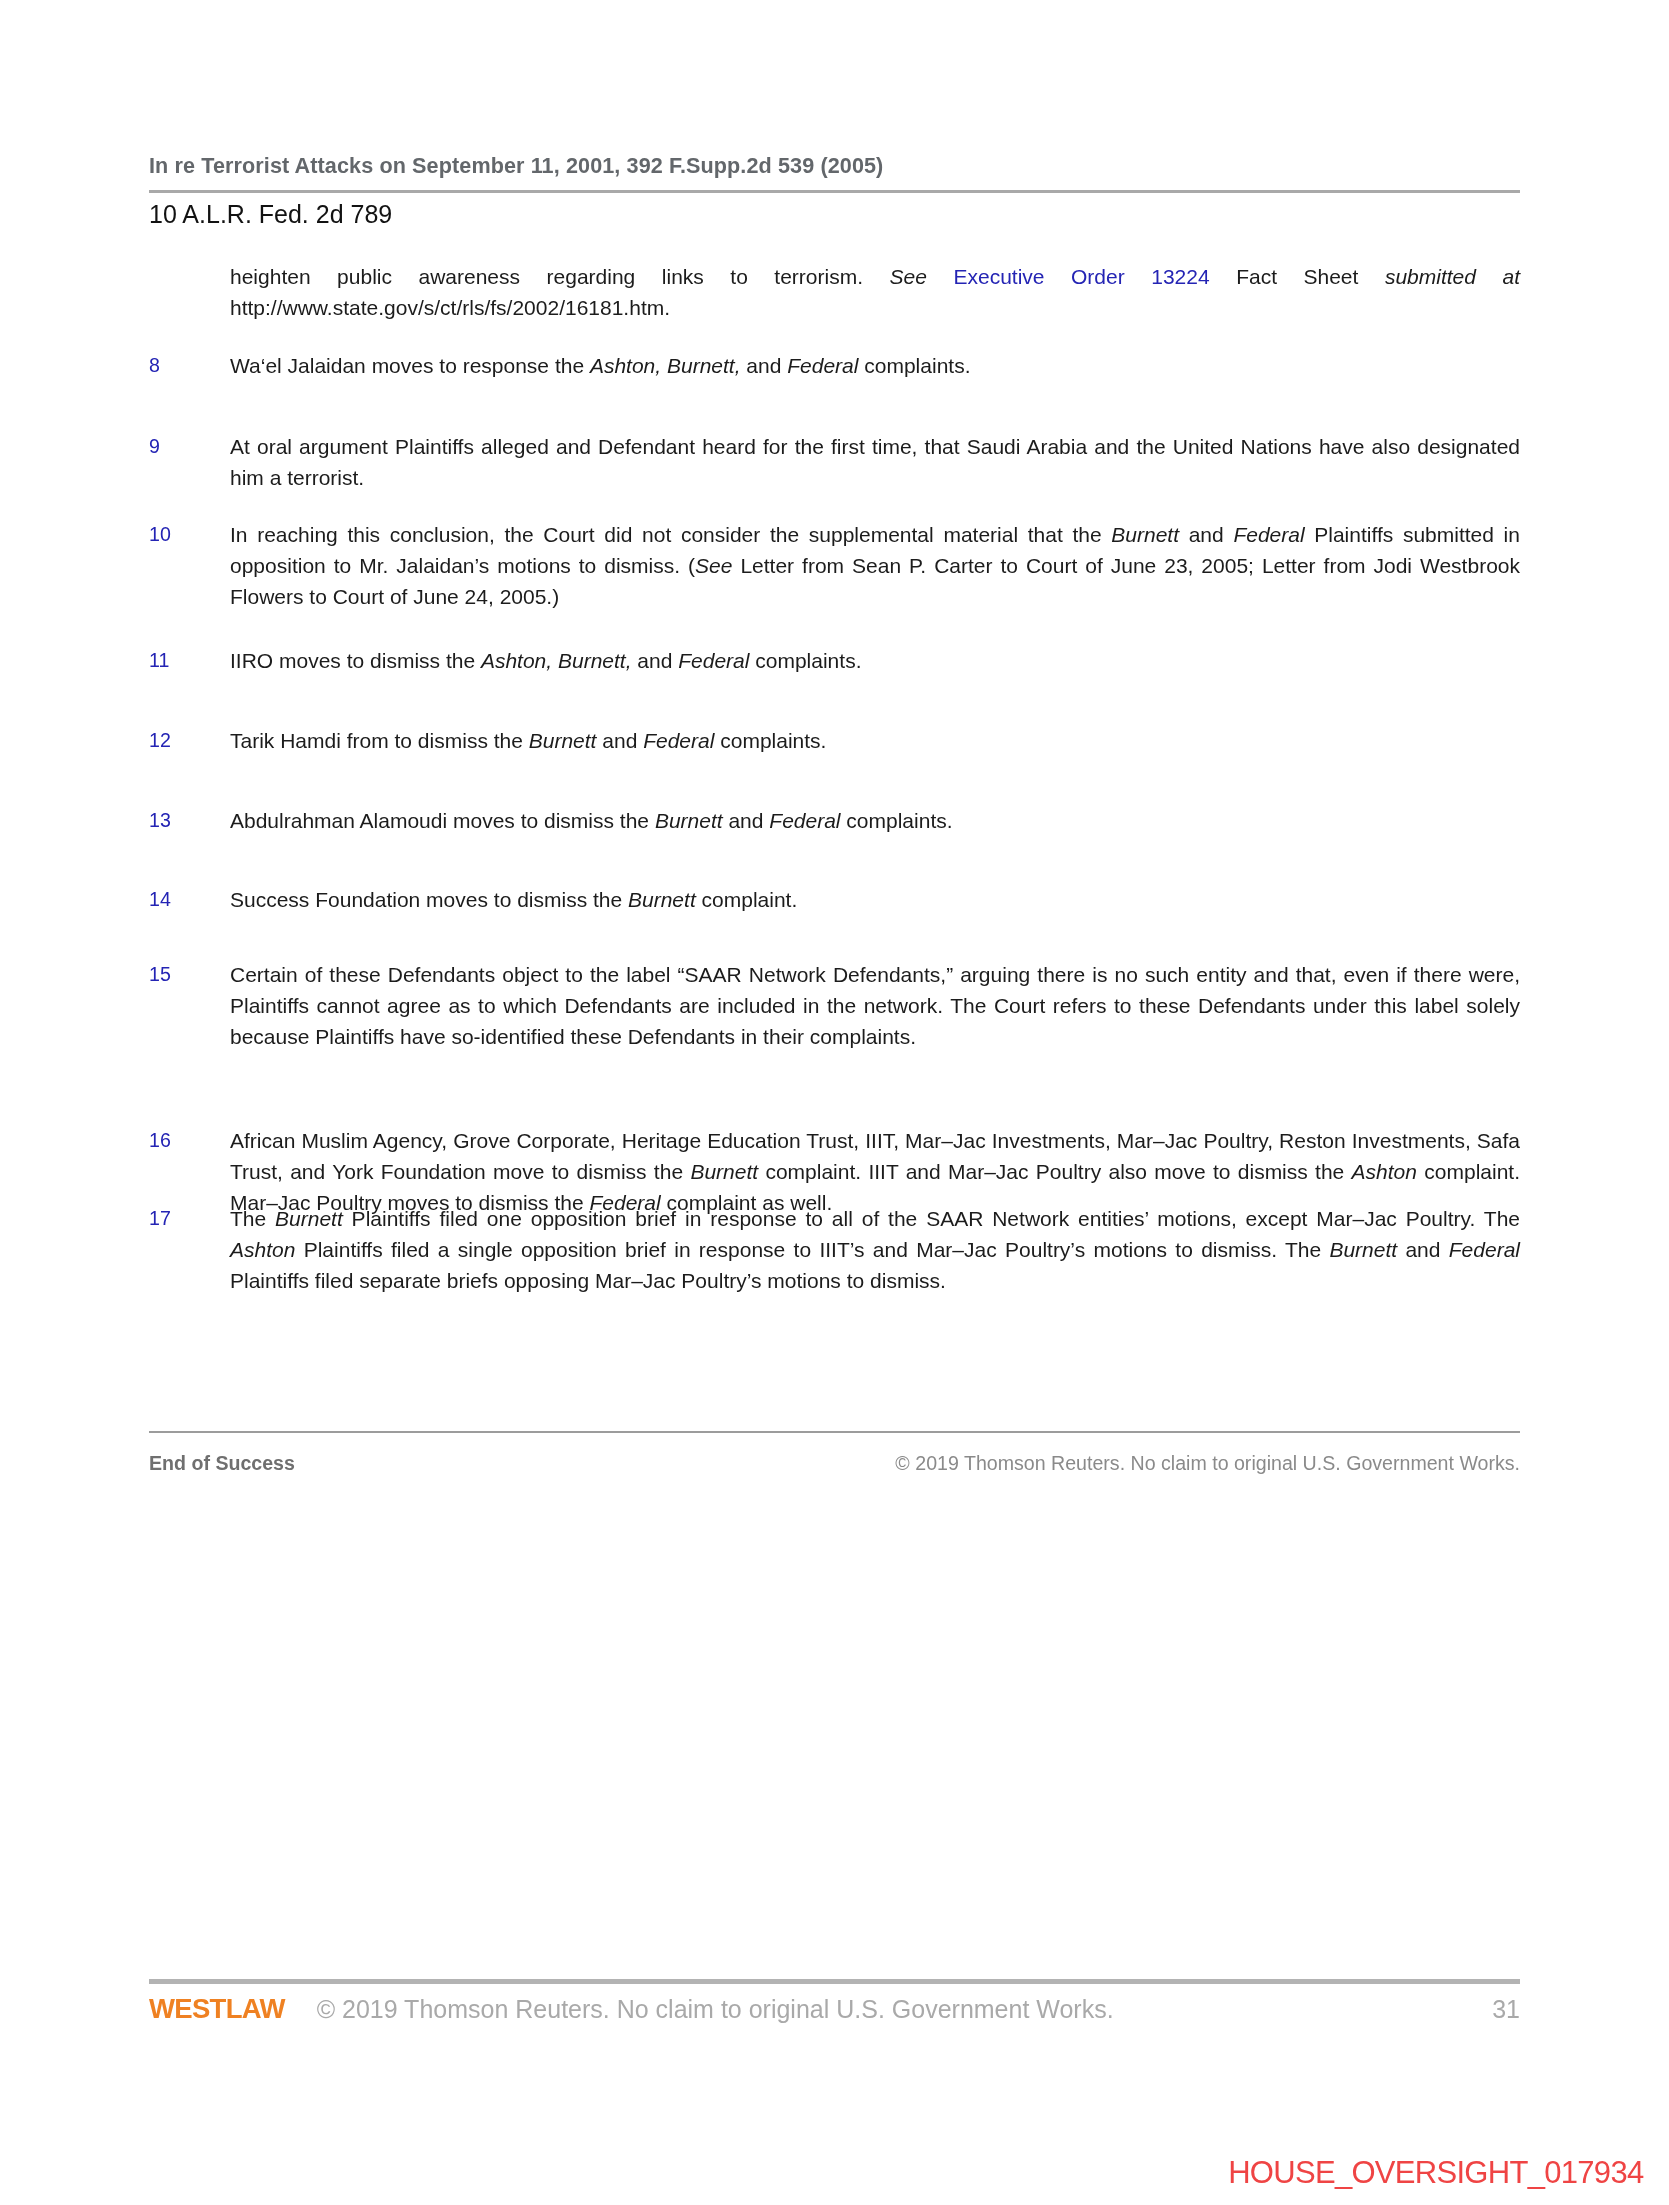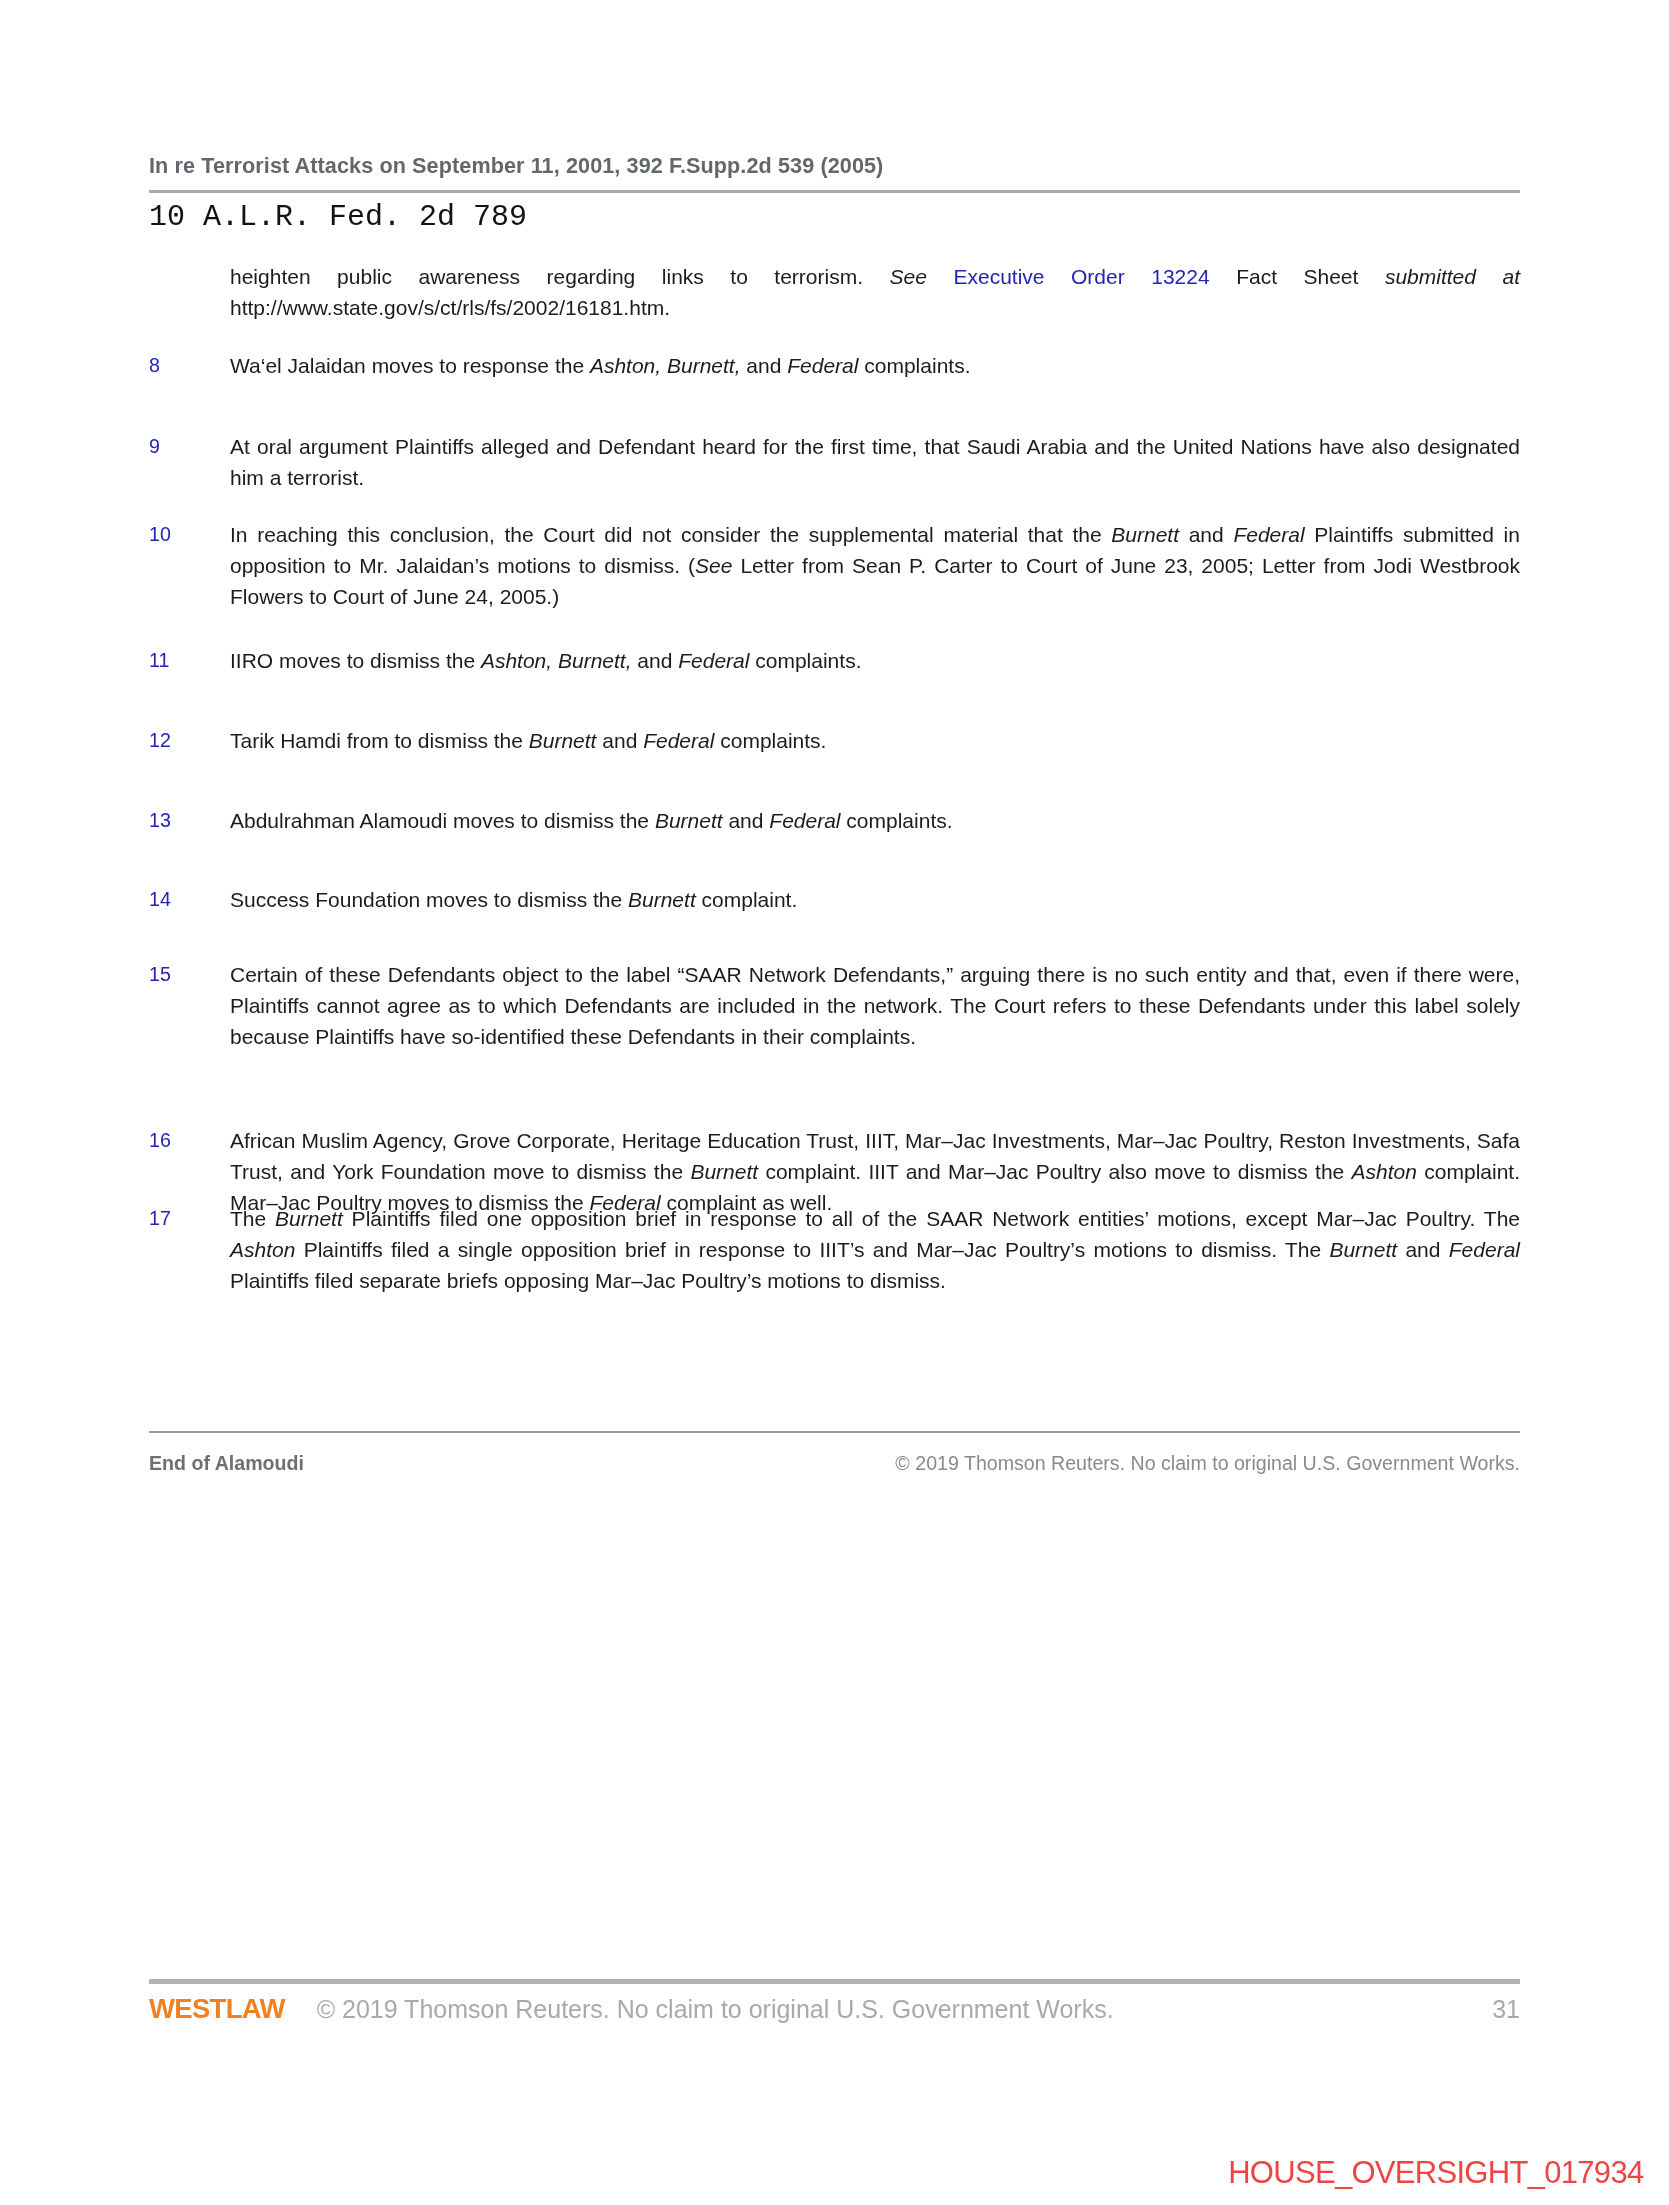--- a/index.html
+++ b/index.html
@@ -15,21 +15,21 @@
   .doc-title{
     position:absolute;left:149px;top:153px;width:1371px;
     font-size:21.6px;font-weight:bold;color:#63676b;letter-spacing:0.1px;
   }
   .title-rule{
     position:absolute;left:149px;top:190px;width:1371px;height:2.6px;
     background:#a9a9a9;
   }
   .citation{
     position:absolute;left:149px;top:200px;width:1371px;
-    font-size:30px;color:#121212;font-family:Liberation Mono, monospace;
+    font-size:25px;color:#121212;
   }
   .footnote{
     position:absolute;left:149px;width:1371px;display:flex;align-items:flex-start;
   }
   .fn-num{
     flex:0 0 81px;width:81px;
     font-size:19.6px;line-height:31px;color:#2424b4;
   }
   .fn-text{
     flex:1;font-size:21px;line-height:31px;color:#1c1c1c;
@@ -138,21 +138,21 @@
     <div class="fn-text"><span>African Muslim Agency, Grove Corporate, Heritage Education Trust, IIIT, Mar–Jac Investments, Mar–Jac Poultry, Reston Investments, Safa Trust, and York Foundation move to dismiss the </span><span class="it">Burnett</span><span> complaint. IIIT and Mar–Jac Poultry also move to dismiss the </span><span class="it">Ashton</span><span> complaint. Mar–Jac Poultry moves to dismiss the </span><span class="it">Federal</span><span> complaint as well.</span></div>
   </div>
 
   <div class="footnote fn-p17">
     <div class="fn-num">17</div>
     <div class="fn-text"><span>The </span><span class="it">Burnett</span><span> Plaintiffs filed one opposition brief in response to all of the SAAR Network entities’ motions, except Mar–Jac Poultry. The </span><span class="it">Ashton</span><span> Plaintiffs filed a single opposition brief in response to IIIT’s and Mar–Jac Poultry’s motions to dismiss. The </span><span class="it">Burnett</span><span> and </span><span class="it">Federal</span><span> Plaintiffs filed separate briefs opposing Mar–Jac Poultry’s motions to dismiss.</span></div>
   </div>
 
   <div class="eod-rule"></div>
   <div class="eod-row">
-    <span class="eod-label">End of Alamoudi</span>
+    <span class="eod-label">End of Success</span>
     <span class="eod-copy">© 2019 Thomson Reuters. No claim to original U.S. Government Works.</span>
   </div>
 
   <div class="footer-rule"></div>
   <div class="footer-row">
     <span class="brand">WESTLAW</span>
     <span class="footer-copy">© 2019 Thomson Reuters. No claim to original U.S. Government Works.</span>
     <span class="page-num">31</span>
   </div>
 

